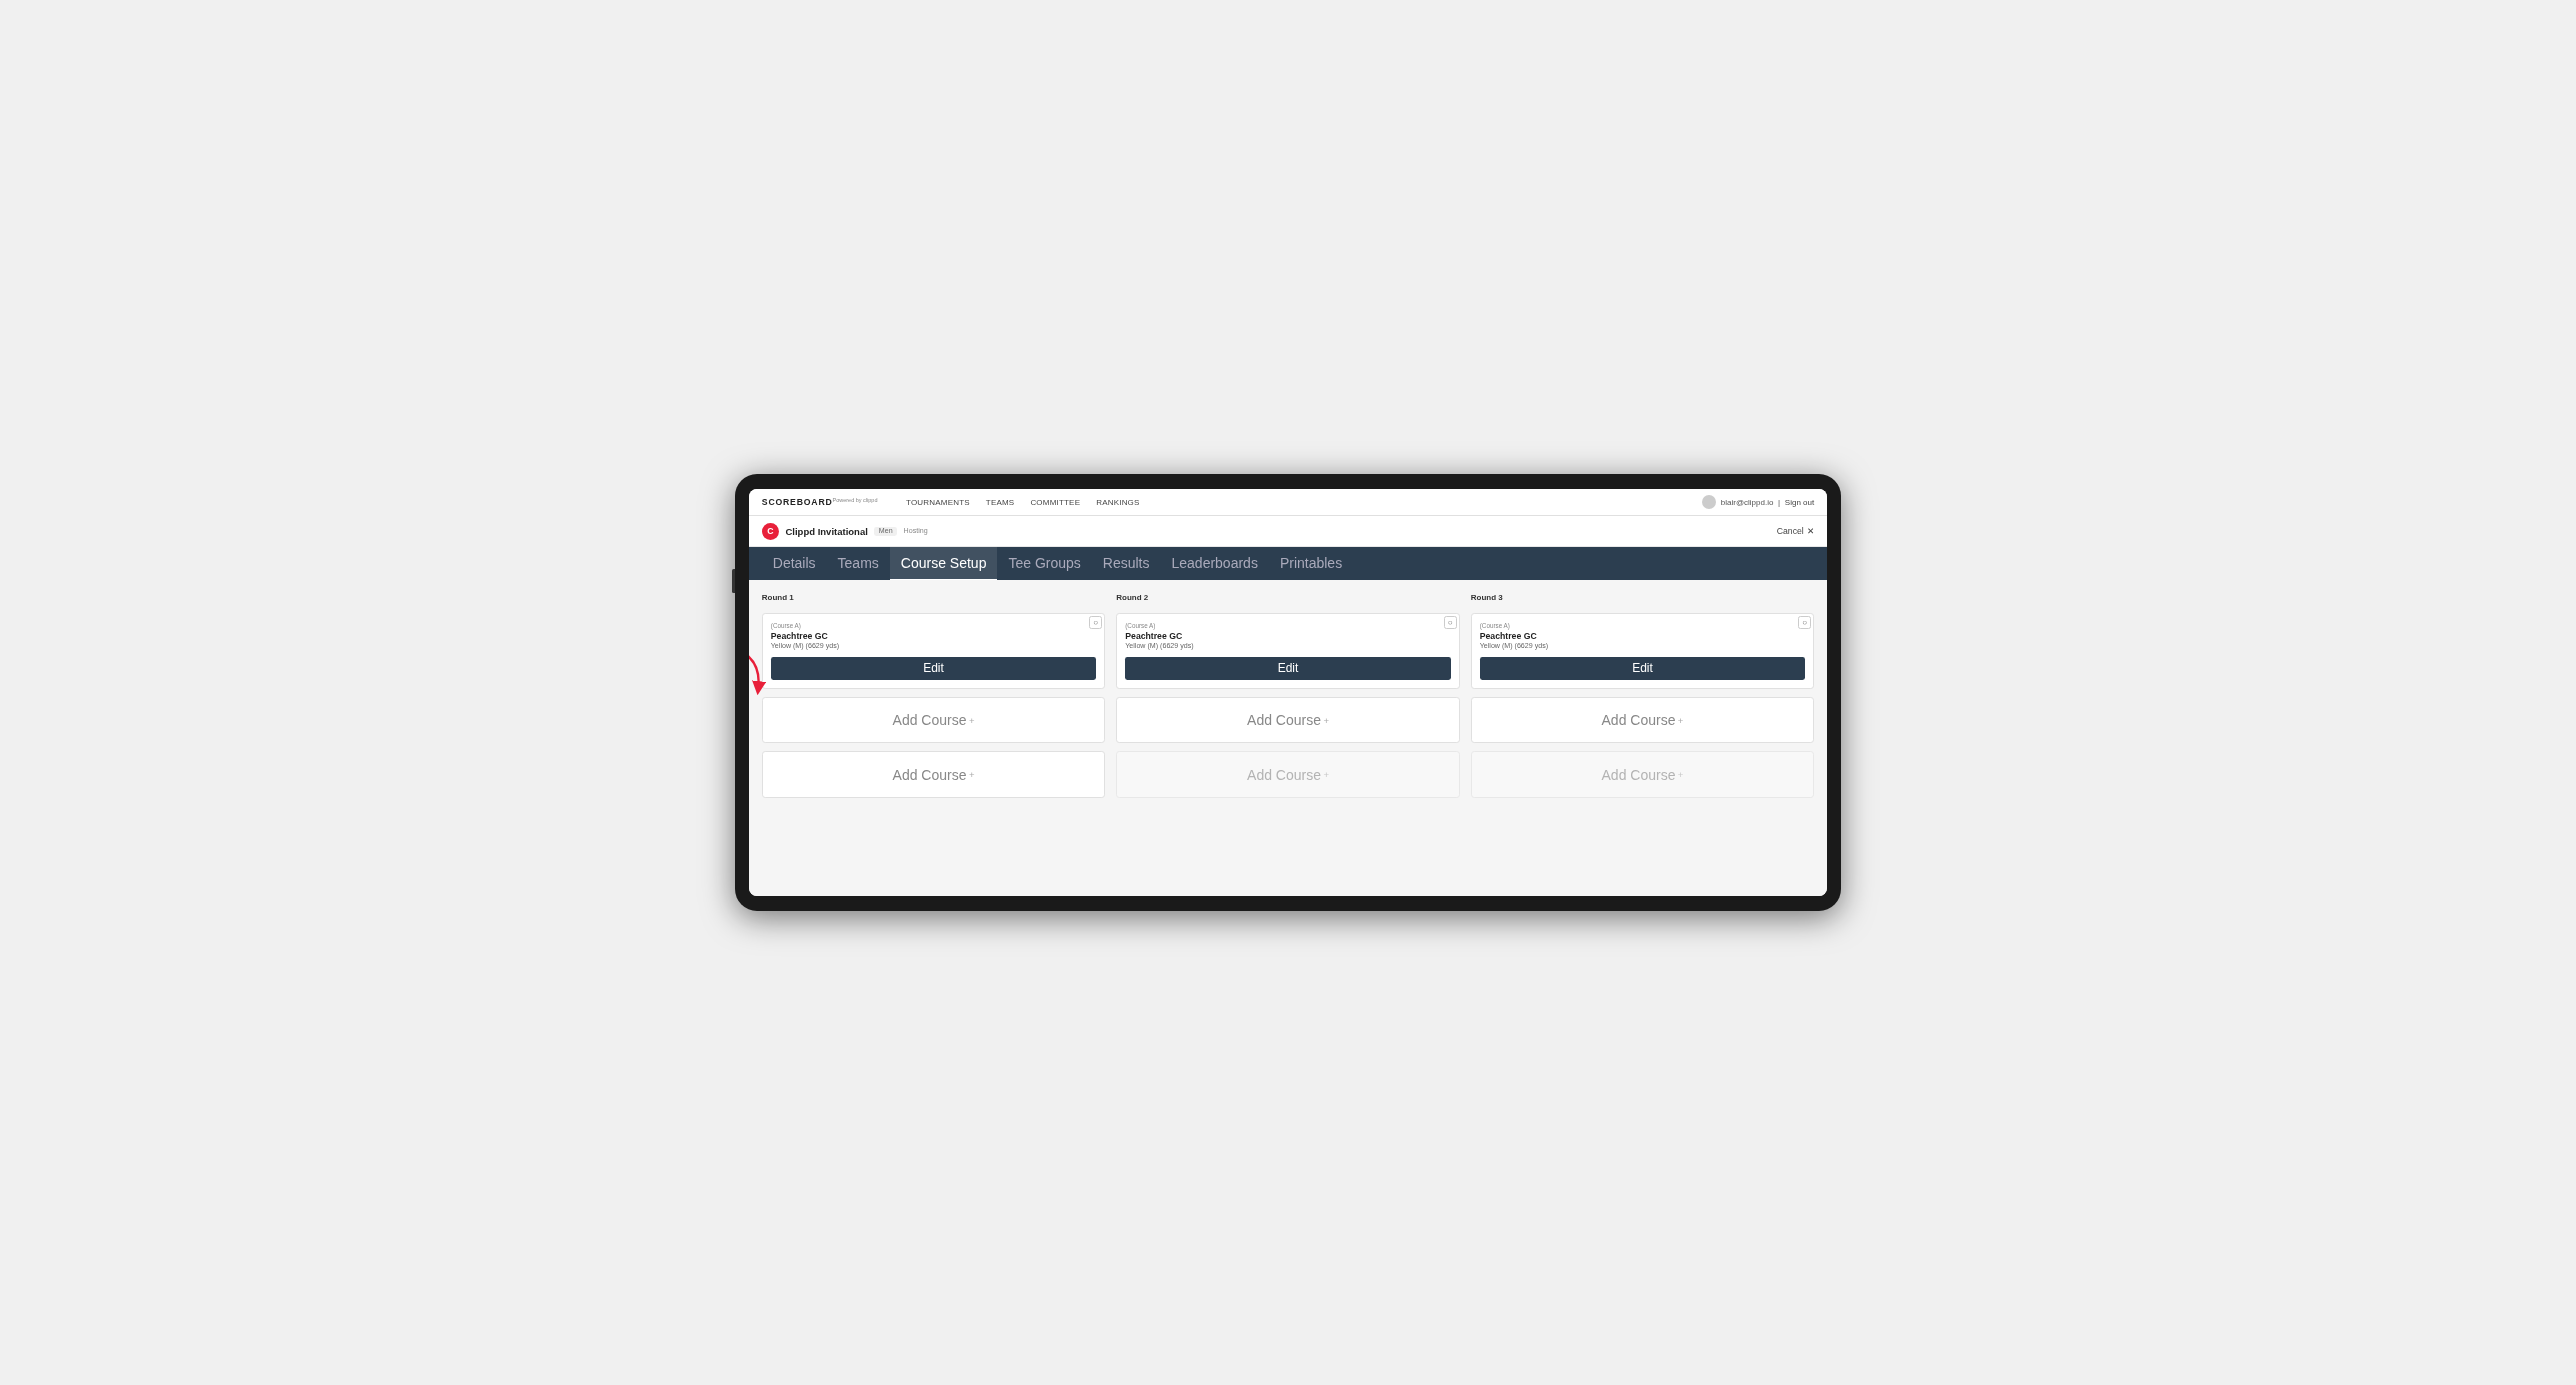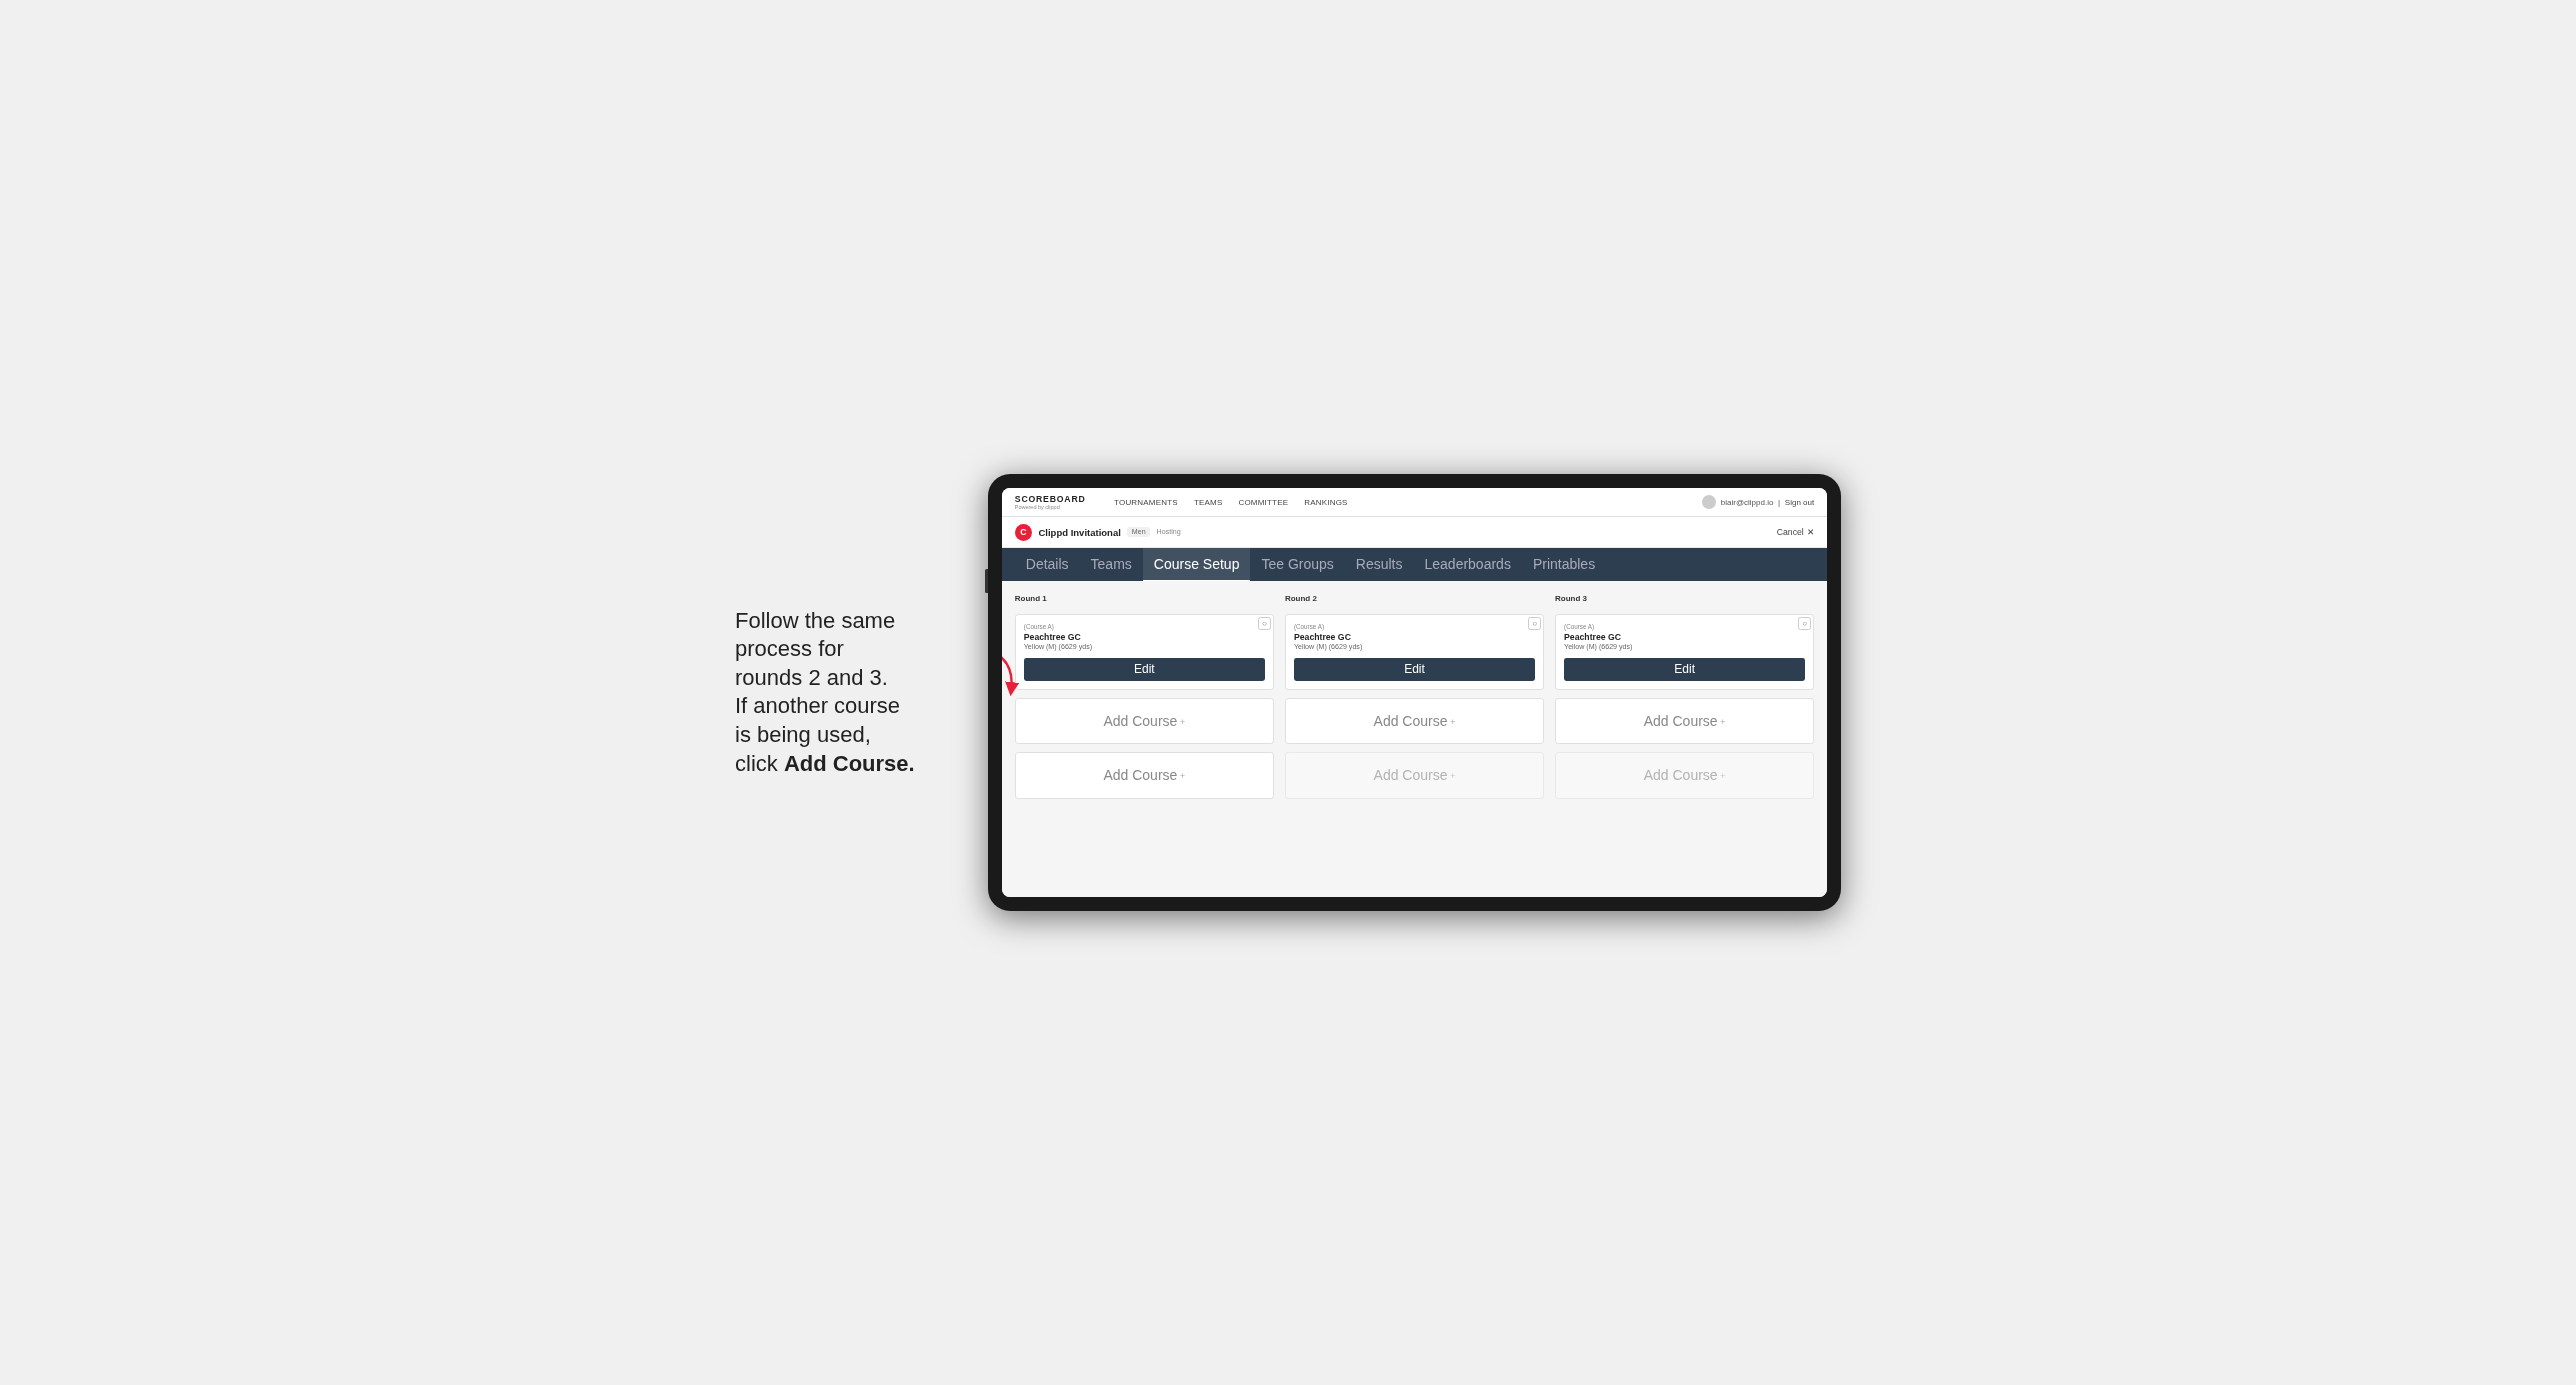--- a/index.html
+++ b/index.html
@@ -45,21 +45,20 @@
     .top-nav {
       background: #fff;
       border-bottom: 0.8px solid #e0e0e0;
       padding: 6.3px 12.6px;
       display: flex;
       align-items: center;
       gap: 19px;
     }
     .logo-area {
       display: flex;
-      flex-direction: column;
       margin-right: 9.5px;
     }
     .logo-title {
       font-size: 8.7px;
       font-weight: 900;
       letter-spacing: 0.8px;
       color: #222;
     }
     .logo-sub {
       font-size: 5.5px;
@@ -272,28 +271,20 @@
       top: 24px;
       pointer-events: none;
       z-index: 10;
     }
   </style>
 </head>
 <body>
 
 <div class="page-wrapper">
 
-  <div class="instruction-text">
-    <span>Follow the same</span><br>
-    <span>process for</span><br>
-    <span>rounds 2 and 3.</span><br>
-    <span>If another course</span><br>
-    <span>is being used,</span><br>
-    <span>click </span><strong>Add Course.</strong>
-  </div>
 
   <div class="tablet-frame">
 
     <div style="position:absolute;left:-3.2px;top:95px;width:3.2px;height:24px;background:#333;border-radius:1.6px 0 0 1.6px;"></div>
 
     <div class="tablet-screen">
 
       <div class="top-nav">
         <div class="logo-area">
           <span class="logo-title">SCOREBOARD</span>

